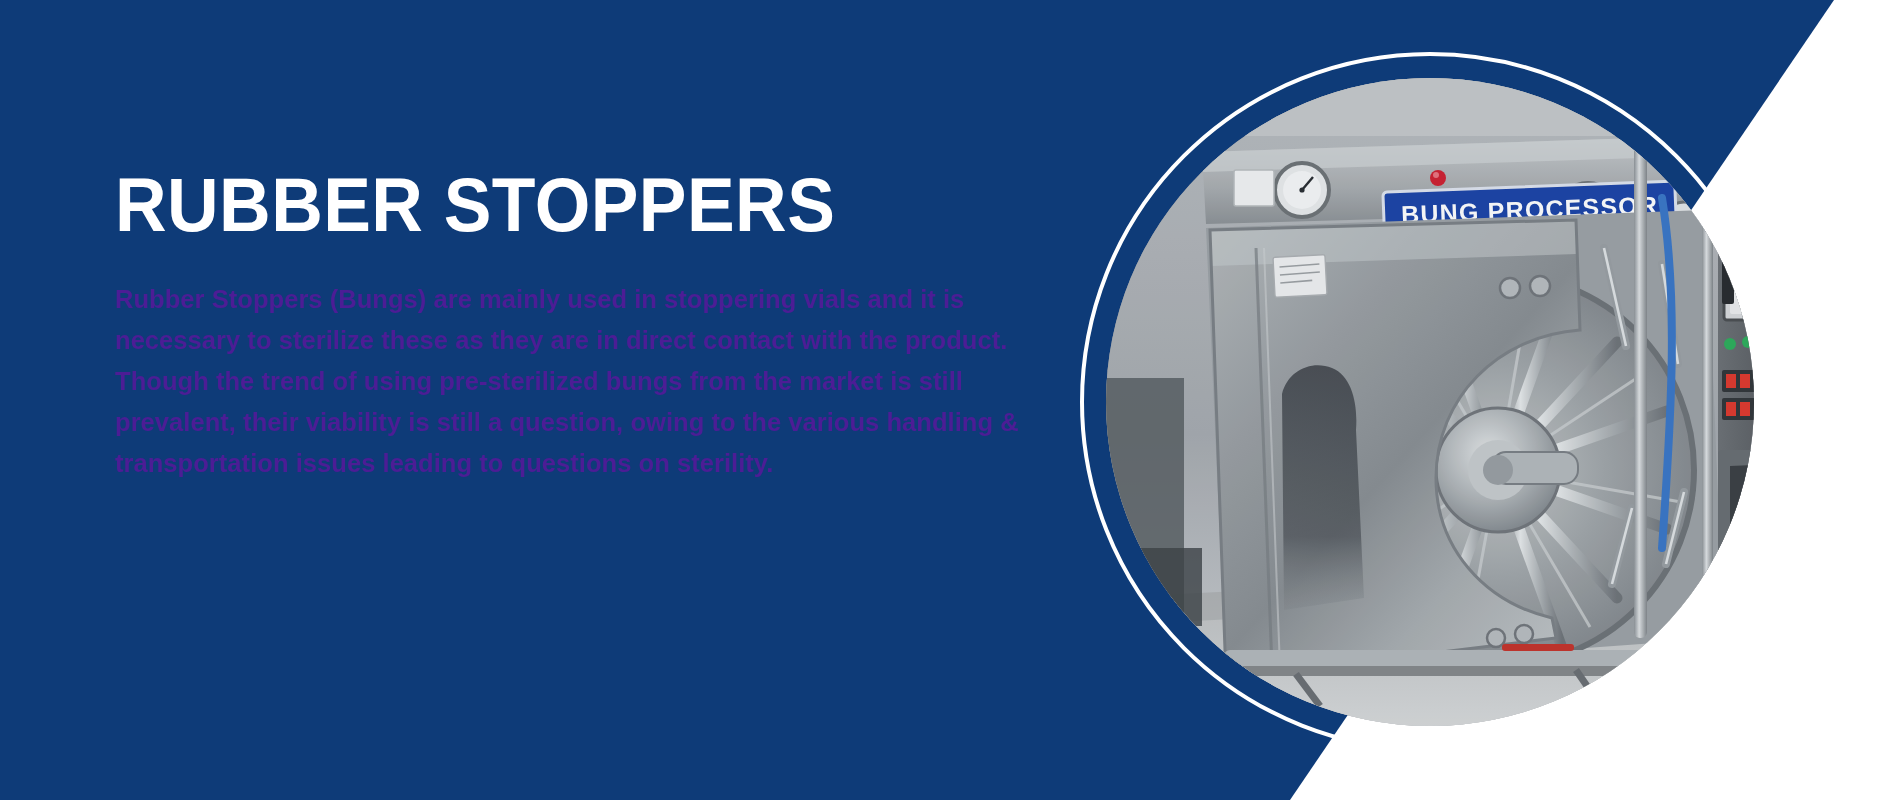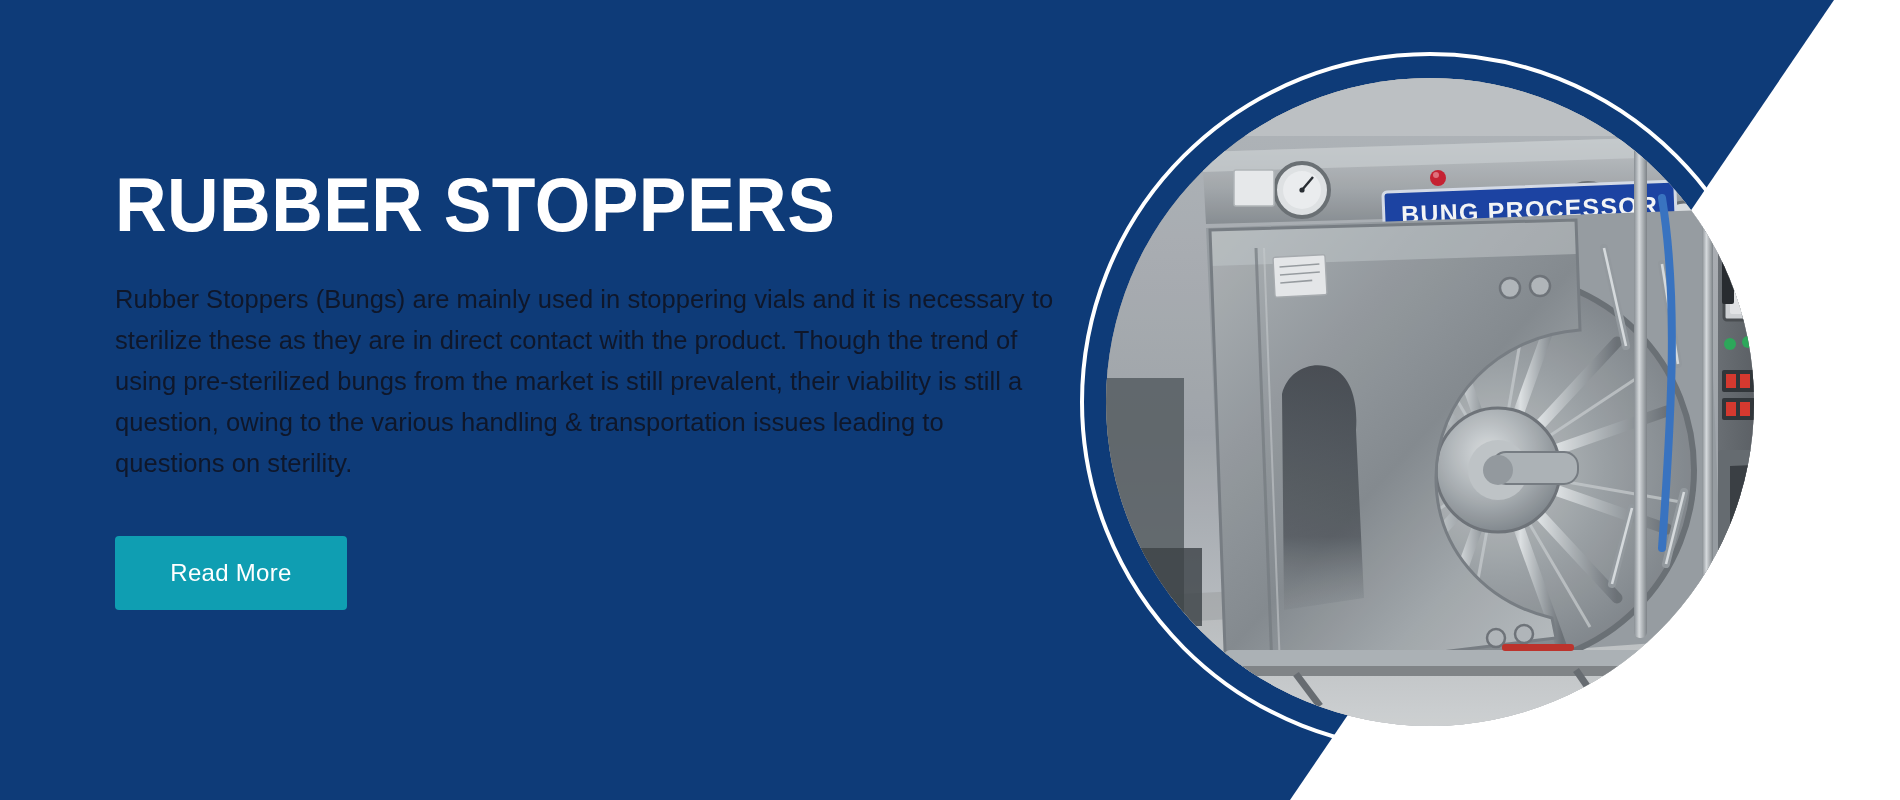--- a/index.html
+++ b/index.html
@@ -47,24 +47,24 @@
     line-height: 1.0;
     font-weight: 700;
     letter-spacing: 0.5px;
     transform: scaleX(0.94);
     transform-origin: left center;
     white-space: nowrap;
     margin-bottom: 36px;
   }
 
   .hero-paragraph {
-    color: #0f172a;
+    color: #4c1d95;
     font-size: 25.5px;
     line-height: 41px;
-    font-weight: 400;
+    font-weight: 700;
     letter-spacing: 0.05px;
     max-width: 940px;
     margin-bottom: 52px;
   }
 
   .read-more-btn {
     display: inline-flex;
     align-items: center;
     justify-content: center;
     background: #0f9eb2;
@@ -367,16 +367,15 @@
     </div>
 
     <div class="photo-ring"></div>
   </div>
 
   <div class="content">
     <h1 class="eyebrow-title">RUBBER STOPPERS</h1>
 
     <p class="hero-paragraph">Rubber Stoppers (Bungs) are mainly used in stoppering vials and it is necessary to sterilize these as they are in direct contact with the product. Though the trend of using pre-sterilized bungs from the market is still prevalent, their viability is still a question, owing to the various handling &amp; transportation issues leading to questions on sterility.</p>
 
-    <a class="read-more-btn" href="#">Read More</a>
   </div>
 
 </div>
 
 </body></html>

